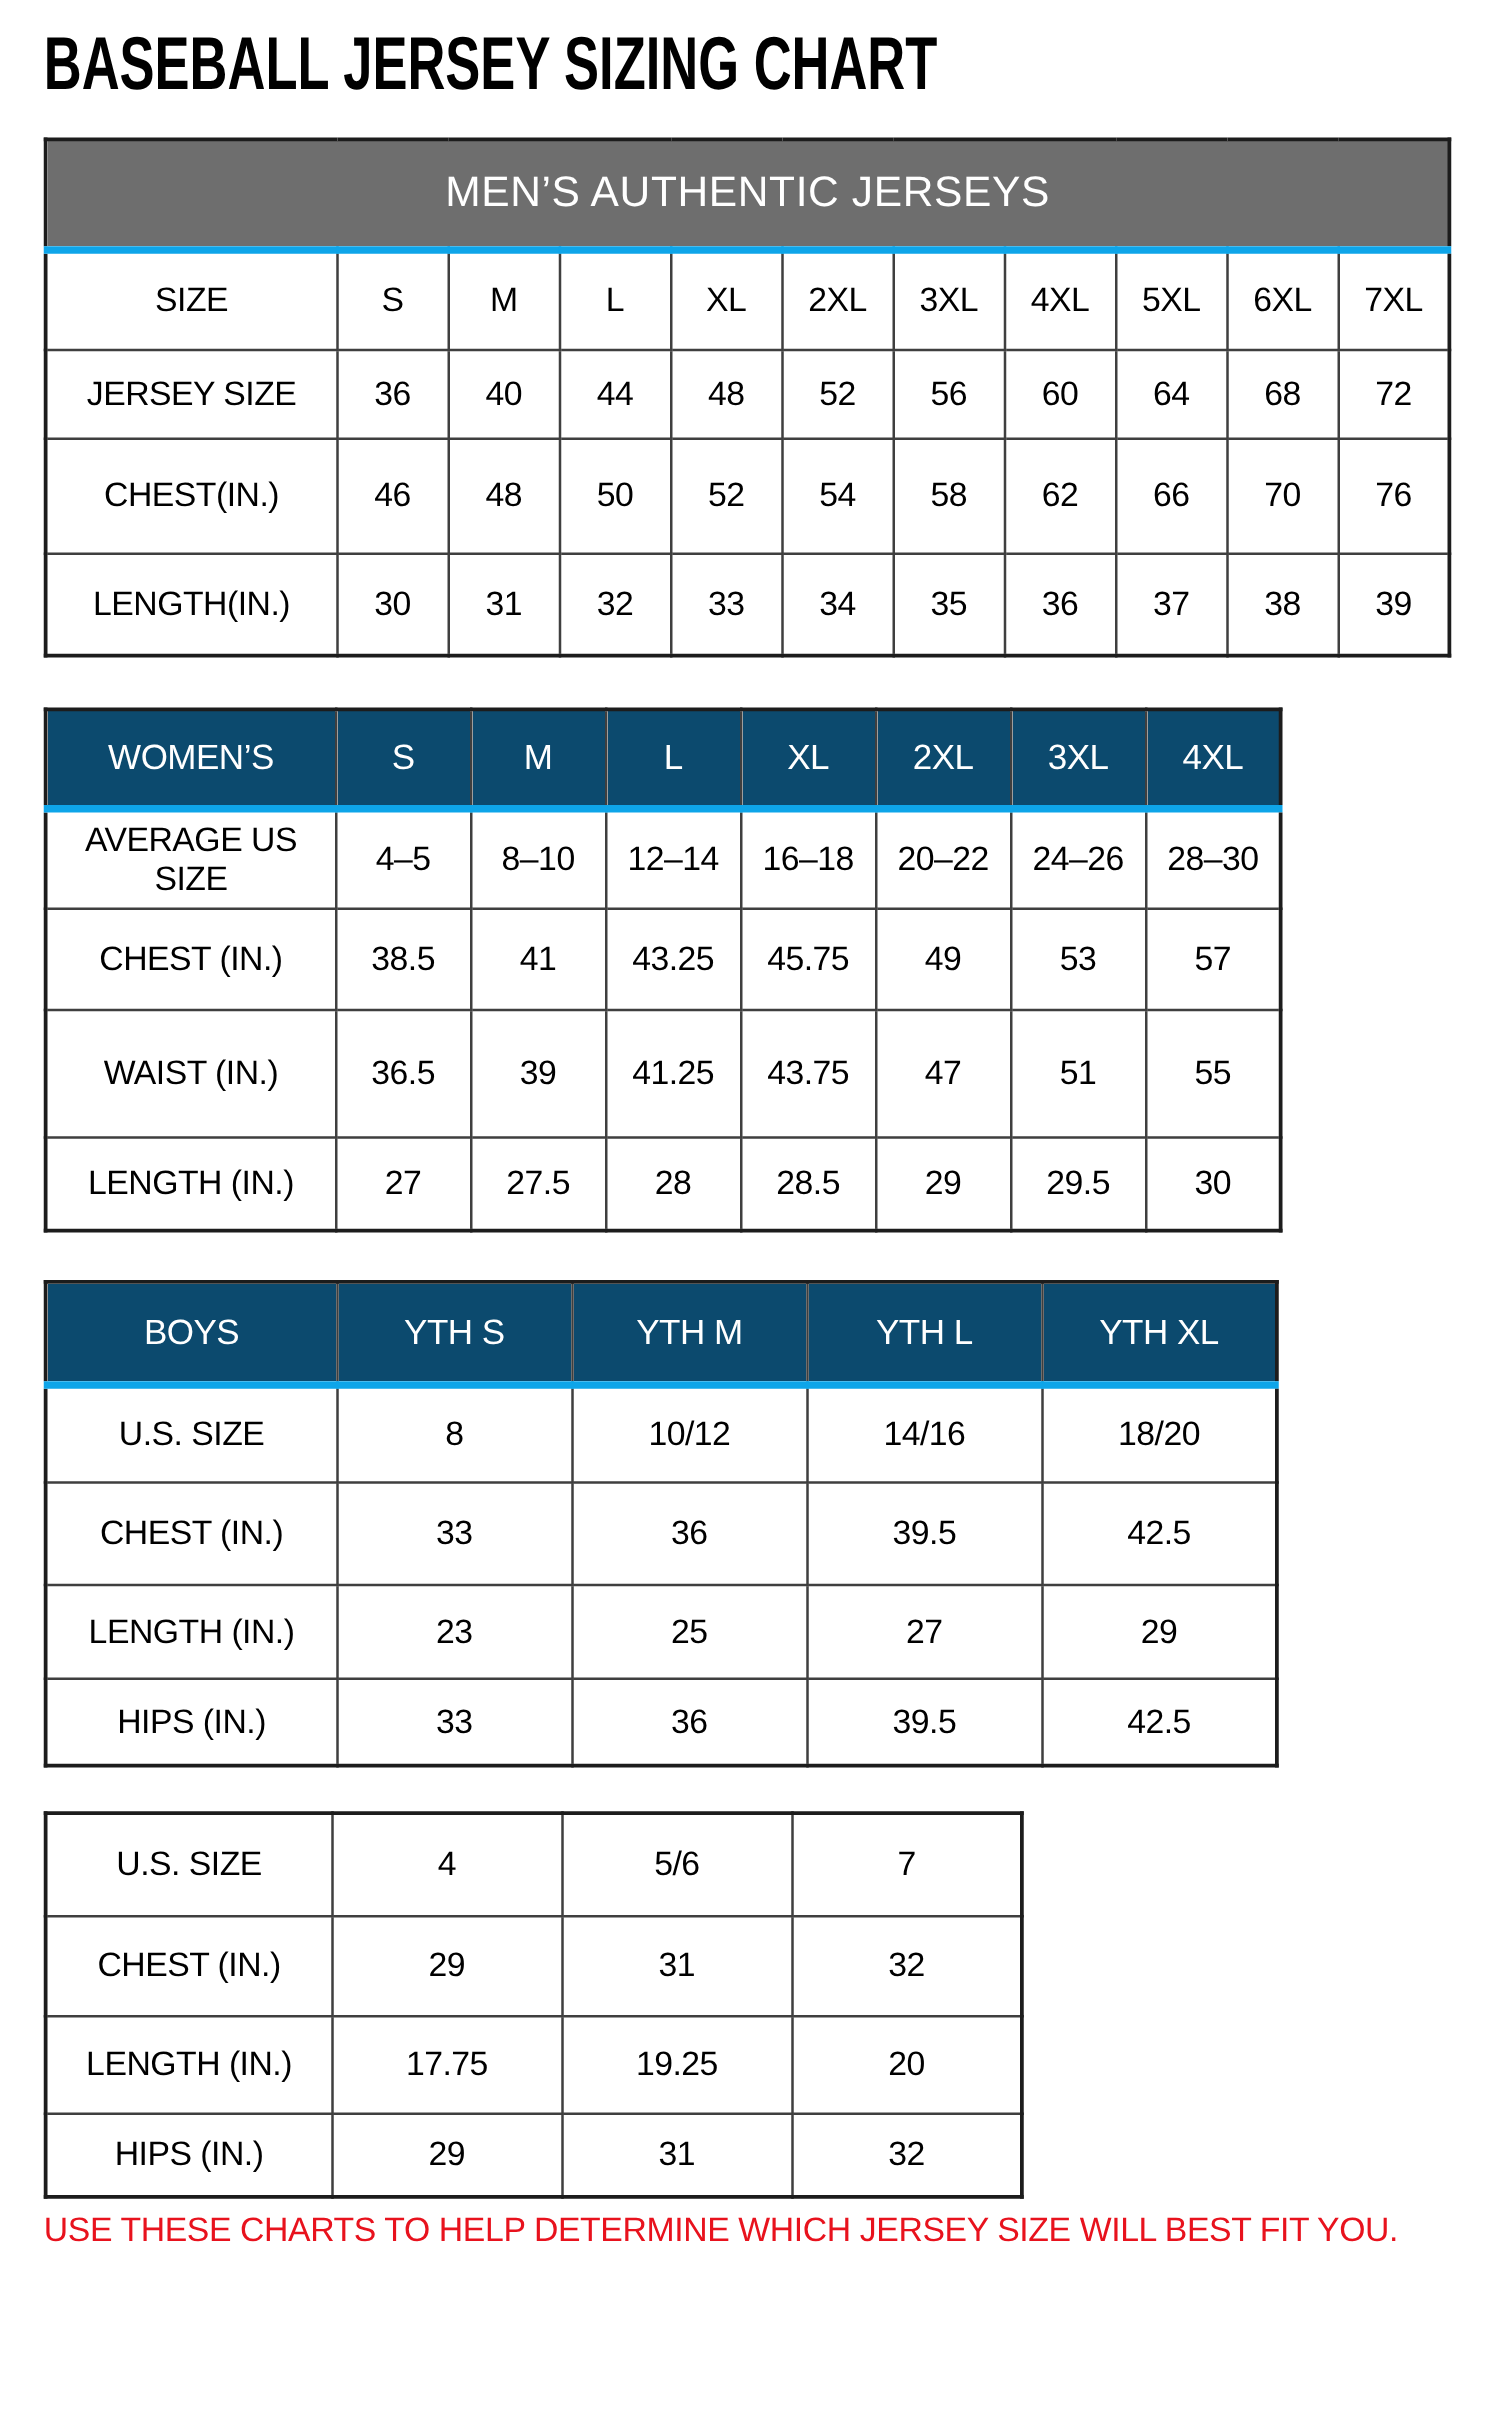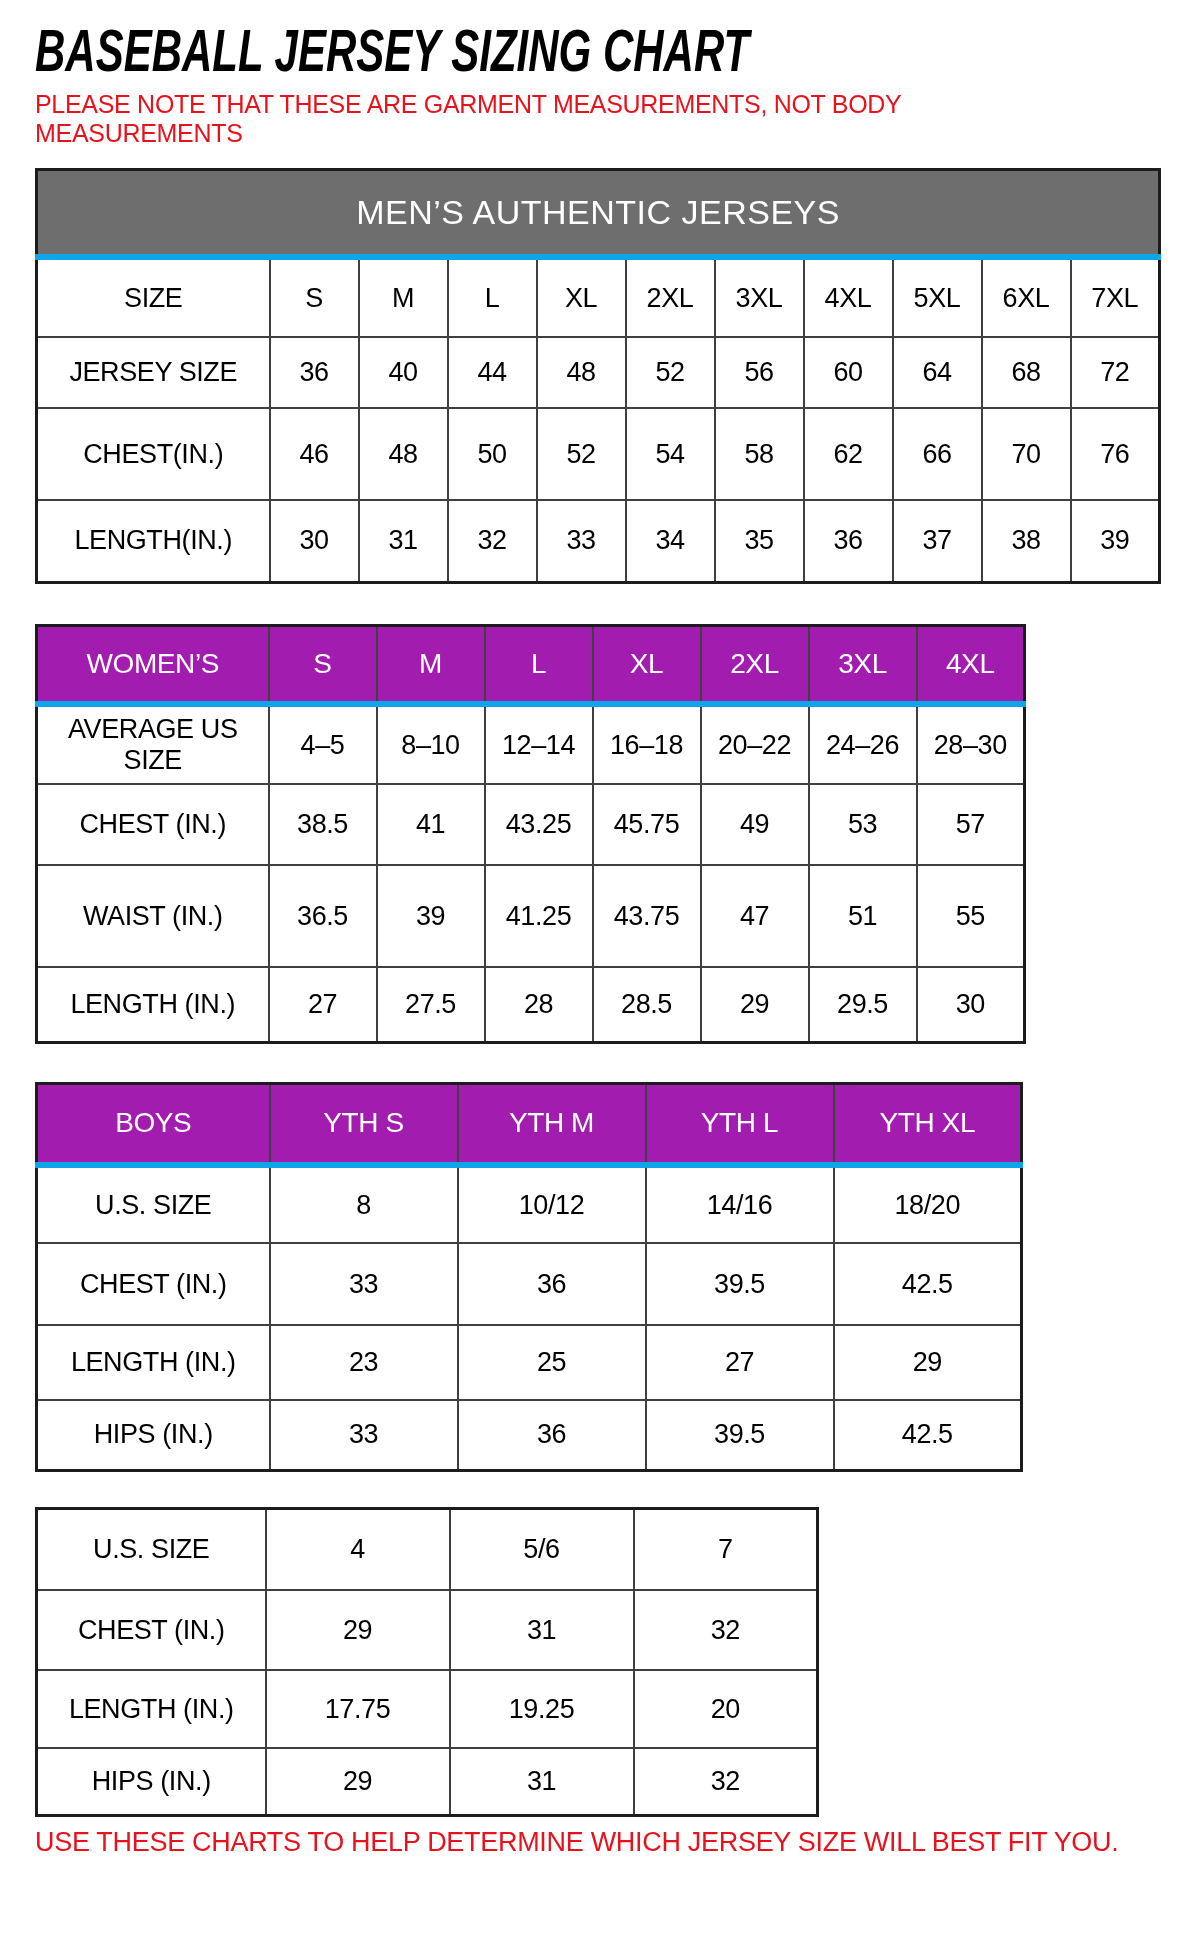--- a/index.html
+++ b/index.html
@@ -5,21 +5,21 @@
   * { box-sizing: border-box; }
   html, body { margin: 0; padding: 0; }
   body {
     width: 1200px;
     background: #ffffff;
     color: #000000;
     font-family: "Liberation Sans", sans-serif;
   }
   .page { padding: 16px 0 0 35px; }
 
-  .title-wrap { margin: 0 0 4px 0; height: 70px; overflow: visible; font-style: italic; }
+  .title-wrap { margin: 0 0 24px 0; height: 70px; overflow: visible; }
   .title-text {
     display: inline-block;
     font-size: 60px;
     font-weight: bold;
     letter-spacing: 0px;
     white-space: nowrap;
     transform: scaleX(0.70);
     transform-origin: left center;
   }
 
@@ -41,21 +41,21 @@
     border: 2px solid #3f3f3f;
     text-align: center;
     vertical-align: middle;
     font-size: 27px;
     letter-spacing: -0.4px;
     padding: 0;
     overflow: hidden;
   }
   .tbl td.lbl { padding: 0 22px; }
   .tbl td.hdr {
-    background: #a21caf;
+    background: #0c4a6e;
     color: #ffffff;
     font-size: 28px;
   }
   .tbl tr.hdr-row { border-bottom: 6px solid #0ea5e9; }
   .tbl td.banner {
     background: #6e6e6e;
     color: #ffffff;
     font-size: 34px;
     letter-spacing: 0.5px;
   }
@@ -75,21 +75,20 @@
 </style>
 </head>
 <body>
 
 <div class="page">
 
   <div class="title-wrap">
     <span class="title-text">BASEBALL JERSEY SIZING CHART</span>
   </div>
 
-  <p class="note">PLEASE NOTE THAT THESE ARE GARMENT MEASUREMENTS, NOT BODY MEASUREMENTS</p>
 
   <table class="tbl mens">
     <colgroup>
       <col style="width:233px">
       <col style="width:89px">
         <col style="width:89px">
         <col style="width:89px">
         <col style="width:89px">
         <col style="width:89px">
       <col style="width:89px">

